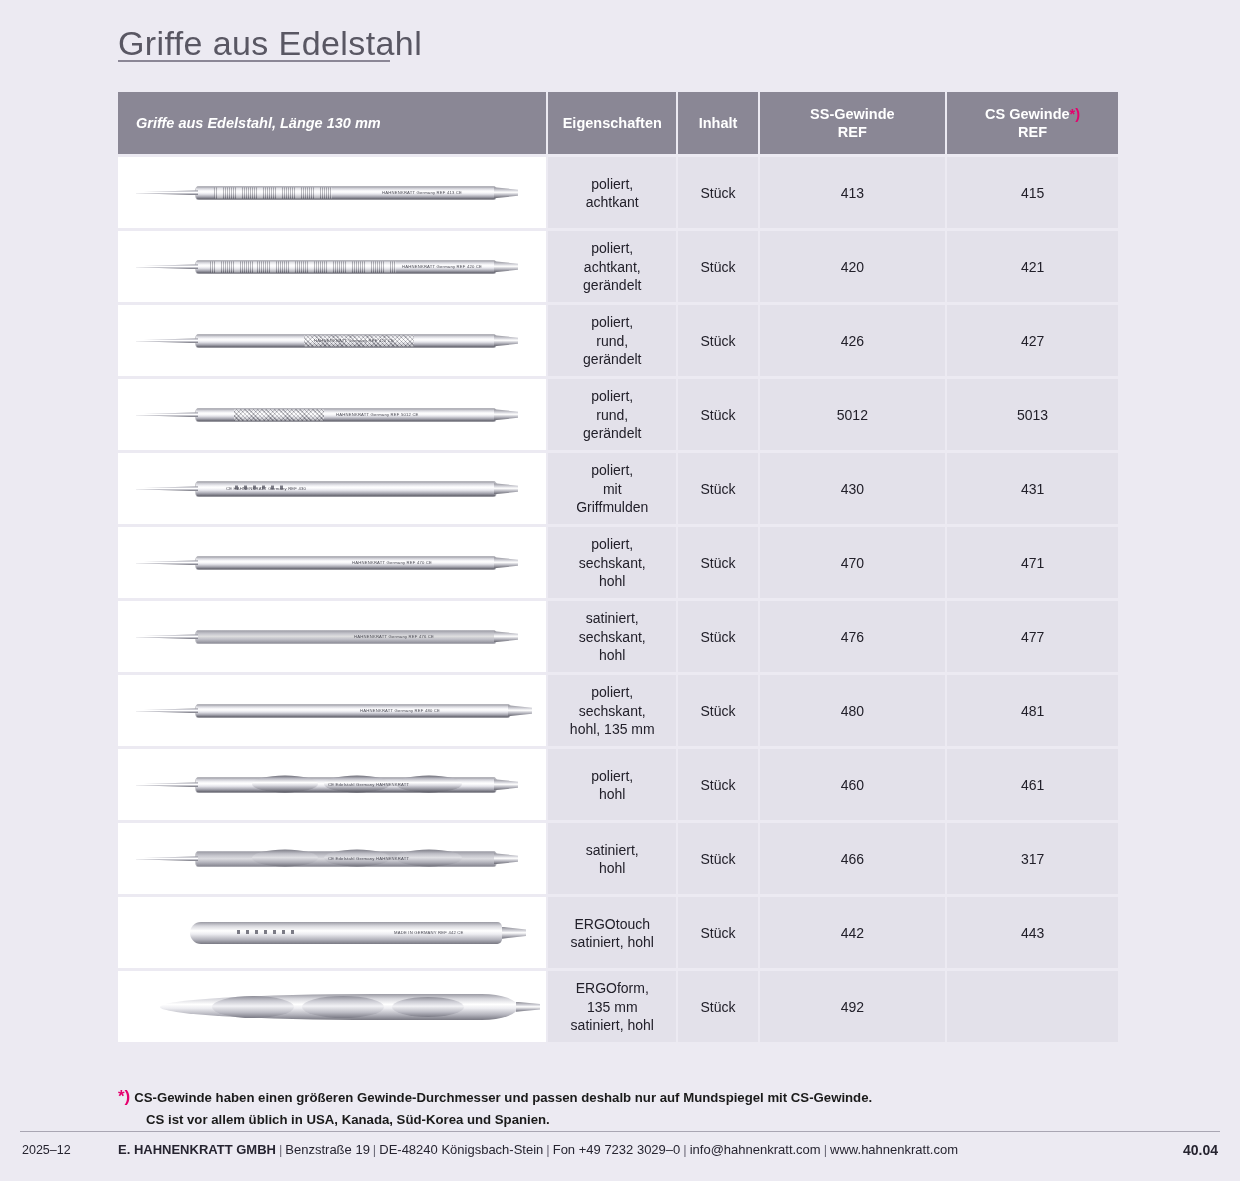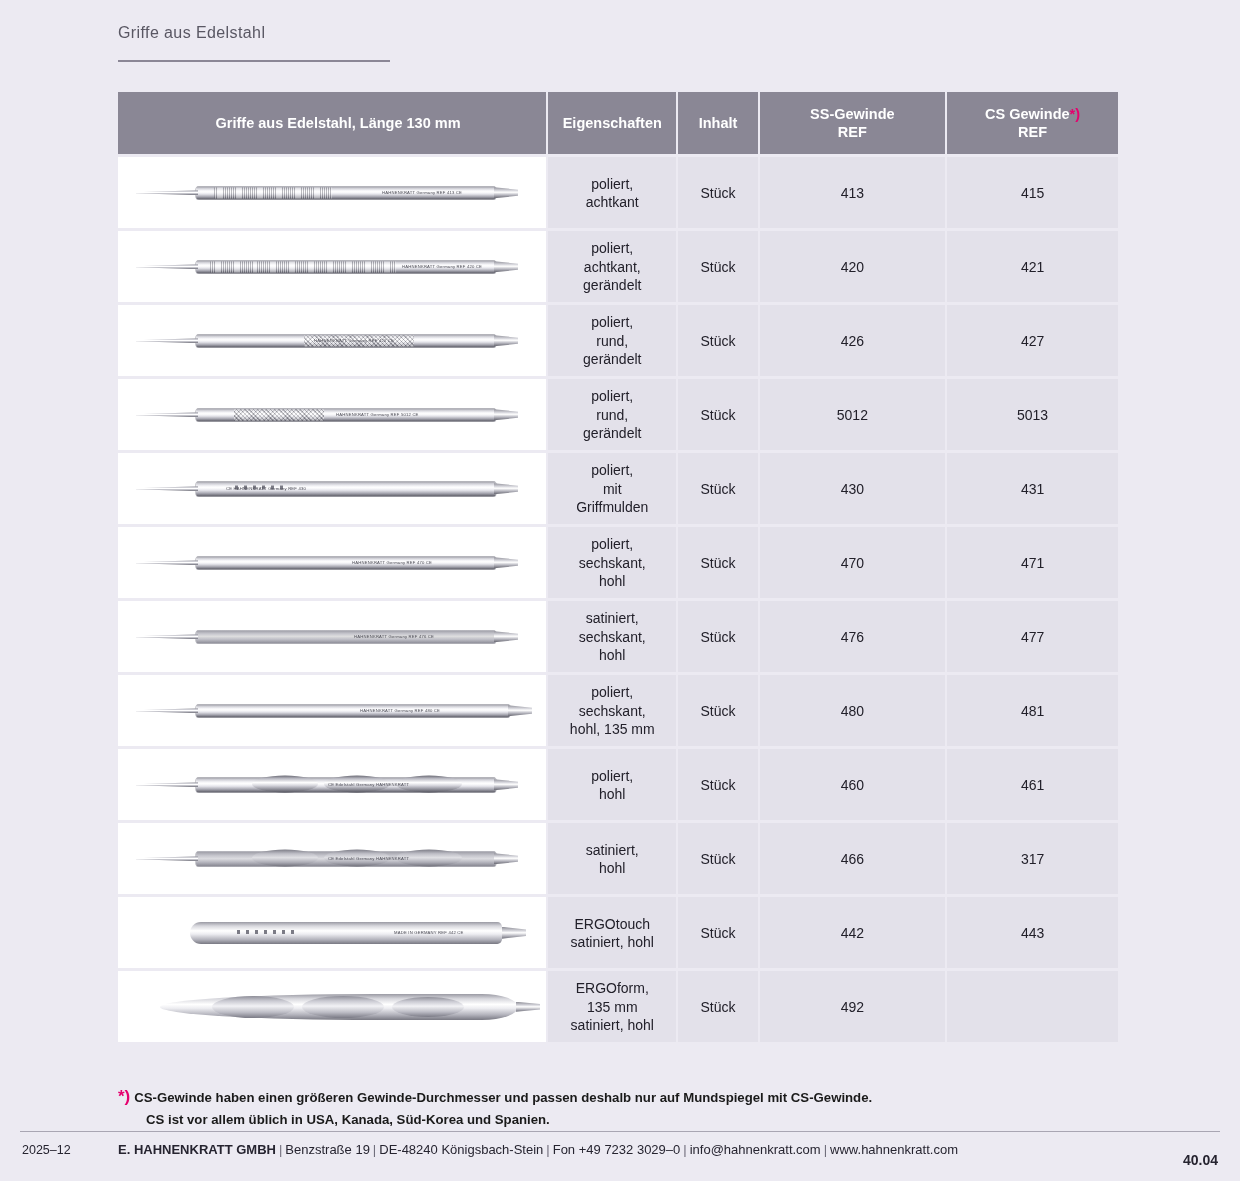--- a/index.html
+++ b/index.html
@@ -14,21 +14,21 @@
     color: #1a1a1a;
     position: relative;
     overflow: hidden;
   }
 
   
   .page-title {
     position: absolute;
     left: 118px;
     top: 24px;
-    font-size: 16px;
+    font-size: 34px;
     font-weight: 400;
     color: #595763;
     letter-spacing: 0.4px;
     padding-bottom: 8px;
   }
   .title-rule {
     position: absolute;
     left: 118px;
     top: 60px;
     width: 272px;
@@ -56,22 +56,23 @@
     color: #ffffff;
     font-size: 14.5px;
     font-weight: bold;
     padding: 13px 6px;
     border-right: 2px solid #eceaf2;
     vertical-align: middle;
     line-height: 1.25;
   }
   thead th:last-child { border-right: none; }
   thead th.left {
-    text-align: center;
+    text-align: left;
     padding-left: 18px;
+    font-style: italic;
   }
   .star {
     color: #e5006e;
     font-weight: bold;
   }
 
   tbody td {
     background: #e3e1ea;
     border-top: 3px solid #eceaf2;
     border-right: 2px solid #eceaf2;
@@ -237,21 +238,21 @@
     position: absolute;
     left: 118px;
     top: 2px;
     white-space: nowrap;
   }
   .footer .company b { font-weight: bold; }
   .footer .sep { color: #6e6b7a; padding: 0 3px; }
   .footer .pageno {
     position: absolute;
     right: 22px;
-    top: 12px;
+    top: 2px;
     font-weight: bold;
     font-size: 14px;
   }
 </style>
 </head>
 <body>
 
 <div class="page-title">Griffe aus Edelstahl</div>
 <div class="title-rule"></div>
 

